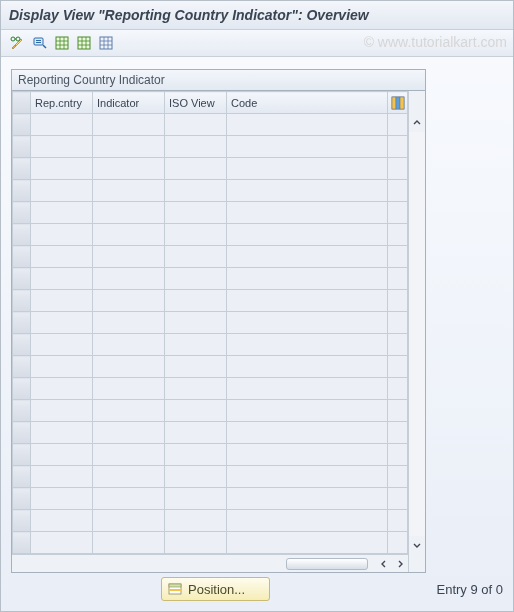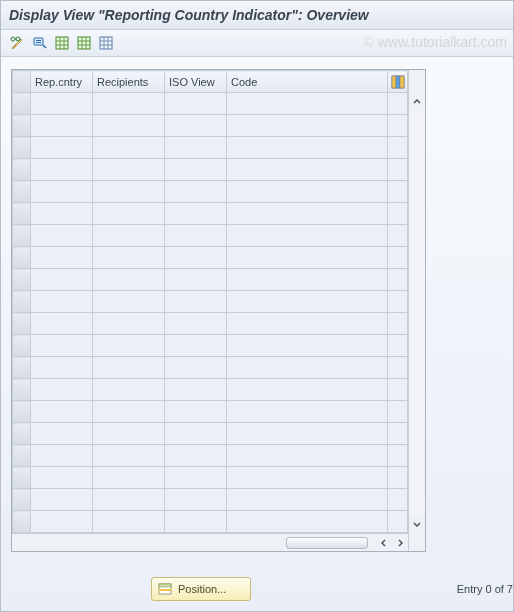--- a/index.html
+++ b/index.html
@@ -175,22 +175,22 @@
     color:#4a5866;
   }
 
   .footer {
     position: absolute;
     bottom: 10px;
     left: 0;
     right: 0;
     display: flex;
     align-items: center;
-    padding: 0 0;
-    font-size: 11px;
+    padding: 0 10px;
+    font-size: 13px;
     color: #3a4452;
   }
   .position-btn {
     margin-left: 150px;
     display: inline-flex;
     align-items: center;
     gap: 6px;
     height: 22px;
     padding: 0 24px 0 6px;
     background: linear-gradient(to bottom,#fefcee,#f6edb8);
@@ -256,36 +256,37 @@
         <line x1="2" y1="10" x2="14" y2="10" stroke="#5a7aa8" stroke-width="0.8"></line>
         <line x1="6" y1="2" x2="6" y2="14" stroke="#5a7aa8" stroke-width="0.8"></line>
         <line x1="10" y1="2" x2="10" y2="14" stroke="#5a7aa8" stroke-width="0.8"></line>
       </svg>
     </div>
     <div class="watermark">© www.tutorialkart.com</div>
   </div>
 
   <div class="content-pad">
     <div class="table-frame">
+      <div class="group-header">Reporting Country Indicator</div>
       <div class="grid-wrap">
         <div class="grid-main">
           <table class="grid">
             <colgroup>
               <col class="c-rowsel">
                 <col class="c-rep">
                 <col class="c-rec">
                 <col class="c-iso">
                 <col class="c-name">
                 <col class="c-conf">
             </colgroup>
             <thead>
               <tr>
                 <th class="rowsel"></th>
                 <th>Rep.cntry</th>
-                <th>Recipients</th>
+                <th>Indicator</th>
                 <th>ISO View</th>
                 <th>Code</th>
                 <th class="conf">
                   <span class="conf-icon">
                     <svg width="14" height="14" viewBox="0 0 14 14">
                       <rect x="1" y="1" width="12" height="12" fill="#fff" stroke="#6b7a8a" stroke-width="0.8"></rect>
                       <rect x="1" y="1" width="4" height="12" fill="#f6c34a" stroke="#6b7a8a" stroke-width="0.6"></rect>
                       <rect x="5" y="1" width="4" height="12" fill="#5aa0e0" stroke="#6b7a8a" stroke-width="0.6"></rect>
                       <rect x="9" y="1" width="4" height="12" fill="#f6c34a" stroke="#6b7a8a" stroke-width="0.6"></rect>
                     </svg>
@@ -495,16 +496,16 @@
     <div class="position-btn">
       <span class="icon">
         <svg width="14" height="14" viewBox="0 0 14 14">
           <rect x="1" y="2" width="12" height="10" fill="#fff" stroke="#8a8a5a" stroke-width="0.8"></rect>
           <rect x="1" y="2" width="12" height="3" fill="#cde3a7" stroke="#8a8a5a" stroke-width="0.6"></rect>
           <rect x="1" y="7" width="12" height="2" fill="#f6c34a"></rect>
         </svg>
       </span>
       <span>Position...</span>
     </div>
-    <span class="status-text">Entry 0 of 7</span>
+    <span class="status-text">Entry 9 of 0</span>
   </div>
 
 </div>
 
 </body></html>

